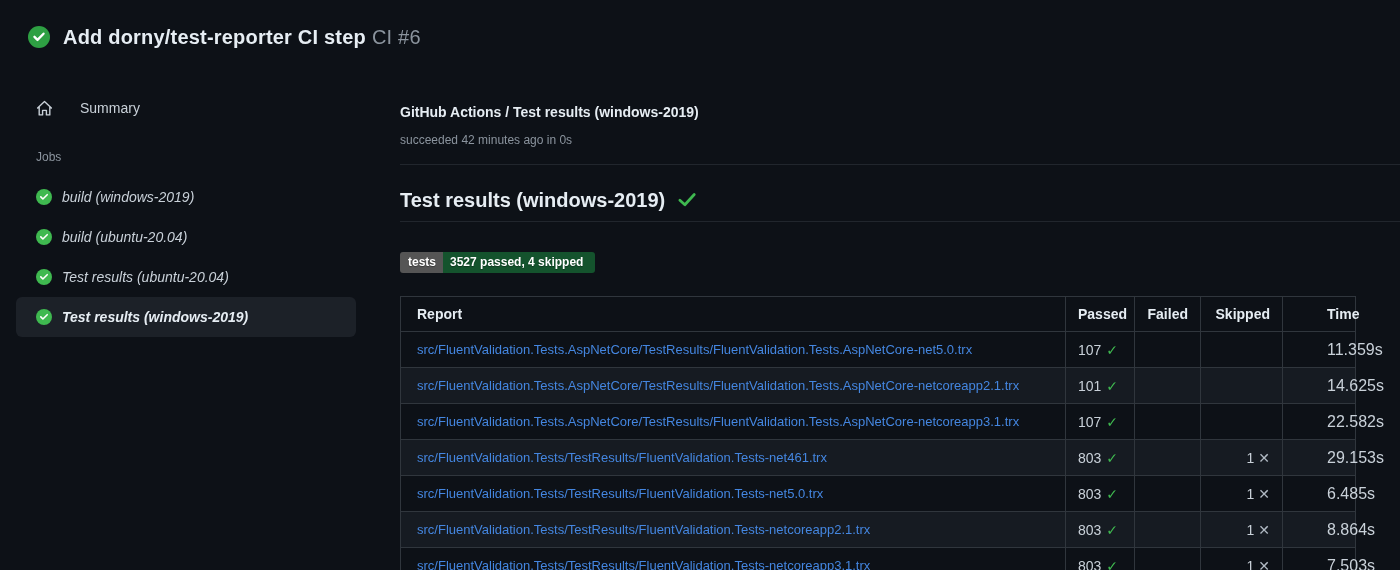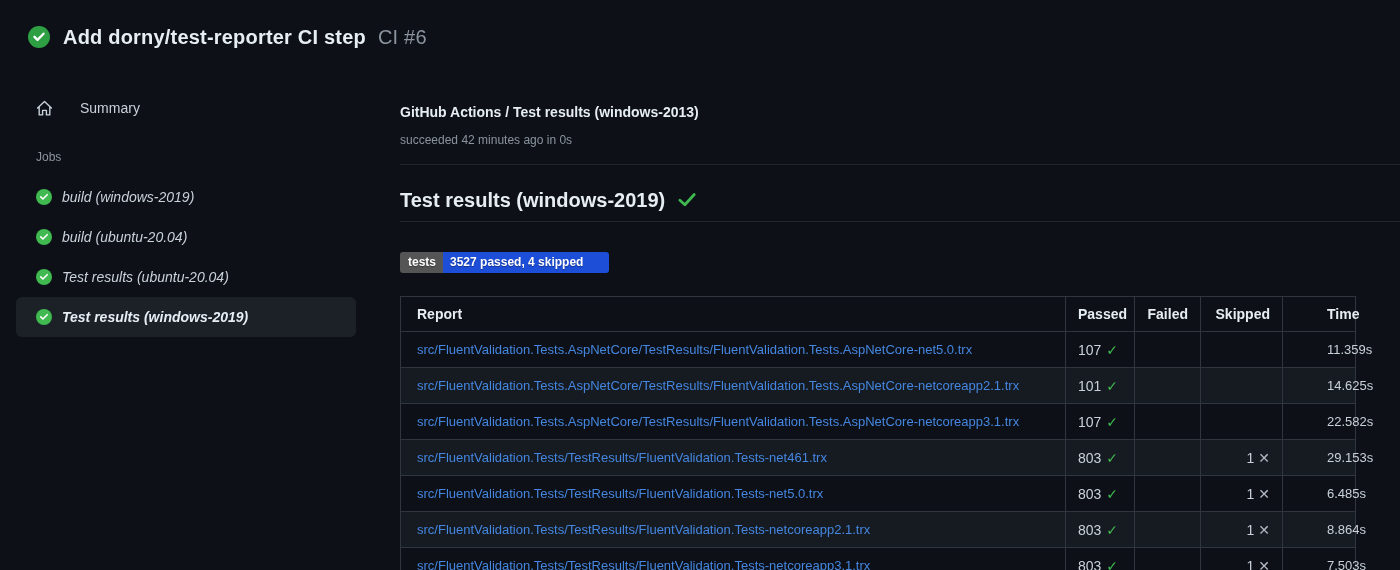--- a/index.html
+++ b/index.html
@@ -22,21 +22,21 @@
   .run-header h1 {
     margin-left: 13px;
     font-size: 20px;
     font-weight: 700;
     color: #e6edf3;
     letter-spacing: .2px;
   }
   .run-header .run-number {
     color: #8b949e;
     font-weight: 400;
-    margin-left: 12px;
+    margin-left: 6px;
   }
 
   
   .layout { display: flex; align-items: flex-start; }
 
   
   .sidebar { width: 375px; flex: 0 0 auto; padding-left: 16px; }
   .summary-item {
     display: flex; align-items: center;
     height: 40px; margin-top: 14px; padding-left: 20px;
@@ -76,21 +76,21 @@
 
   
   .badge {
     display: inline-flex; margin-top: 30px;
     font-size: 12px; font-weight: 700; color: #ffffff;
     text-shadow: 0 1px 1px rgba(0,0,0,.35);
     border-radius: 3px; overflow: hidden;
     vertical-align: top;
   }
   .badge .badge-label { background: #555555; padding: 3px 7px 4px 8px; }
-  .badge .badge-value { background: #1d4ed8; padding: 3px 26px 4px 7px; }
+  .badge .badge-value { background: #14532d; padding: 3px 12px 4px 7px; }
 
   
   table.results {
     margin-top: 23px;
     width: 955px;
     border-collapse: collapse;
     table-layout: fixed;
   }
   .results th, .results td {
     border: 1px solid #30363d;
@@ -108,21 +108,21 @@
   .results col.c-time { width: 73px; }
   .results tbody tr { background: #0d1117; }
   .results tbody tr:nth-child(2n) { background: #161b22; }
   .results td.col-report { padding-left: 16px; }
   .results td.col-report a {
     color: #4486e0; text-decoration: none; font-size: 13px;
     white-space: nowrap;
   }
   .results td.col-passed { text-align: left; white-space: nowrap; }
   .results td.col-skipped { text-align: right; white-space: nowrap; }
-  .results td.col-time { color: #c9d1d9; font-size: 13px; }
+  .results td.col-time { color: #c9d1d9; font-size: 16px; }
   .glyph-check { color: #3fb950; font-weight: 700; margin-left: 5px; font-size: 14px; }
   .glyph-cross { color: #b1bac4; font-weight: 700; margin-left: 4px; font-size: 14px; }
 </style>
 </head>
 <body>
 
 <div>
 
   <header class="run-header">
     <svg class="status-icon" viewBox="0 0 16 16">
@@ -171,21 +171,21 @@
           <svg class="check-circle" viewBox="0 0 16 16">
             <circle cx="8" cy="8" r="8" fill="#3fb950"></circle>
             <path d="M11.2 5.7 L6.9 10 L4.8 7.9" fill="none" stroke="#ffffff" stroke-width="1.6" stroke-linecap="round" stroke-linejoin="round"></path>
           </svg>
           <span>Test results (windows-2019)</span>
         </div>
       </nav>
     </aside>
 
     <main class="main">
-      <div class="run-title">GitHub Actions / Test results (windows-2013)</div>
+      <div class="run-title">GitHub Actions / Test results (windows-2019)</div>
       <div class="run-status">succeeded 42 minutes ago in 0s</div>
       <hr class="divider">
 
       <h2 class="heading">
         <span>Test results (windows-2019)</span>
         <svg class="heading-check" viewBox="0 0 16 16">
           <path d="M13.8 3.6 L6.3 11.8 L2.3 8.2" fill="none" stroke="#3fb950" stroke-width="2.2" stroke-linecap="round" stroke-linejoin="round"></path>
         </svg>
       </h2>
 

